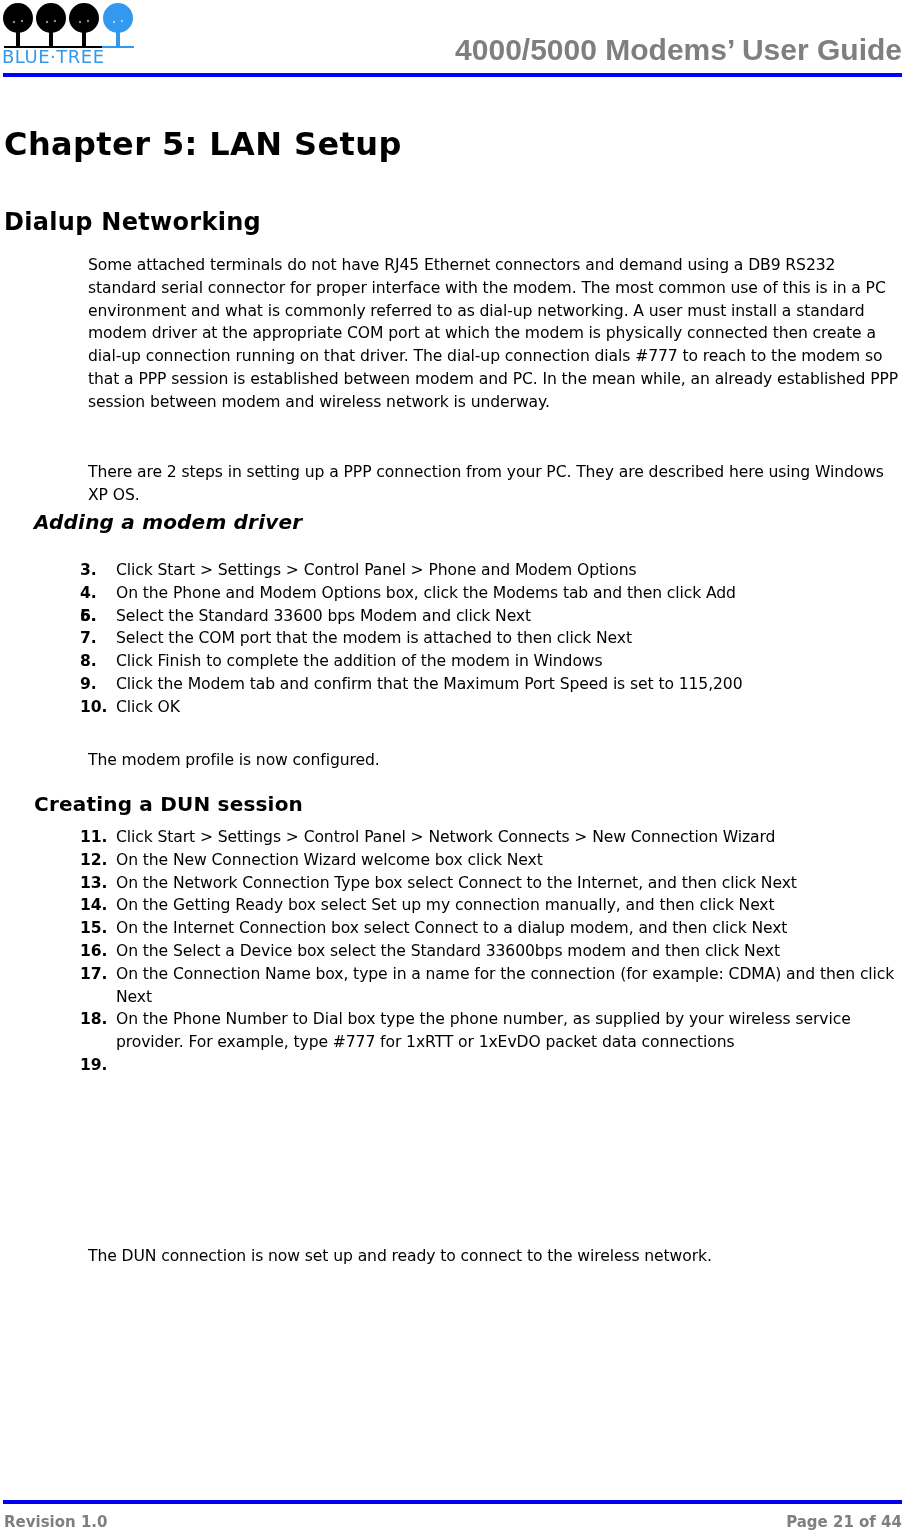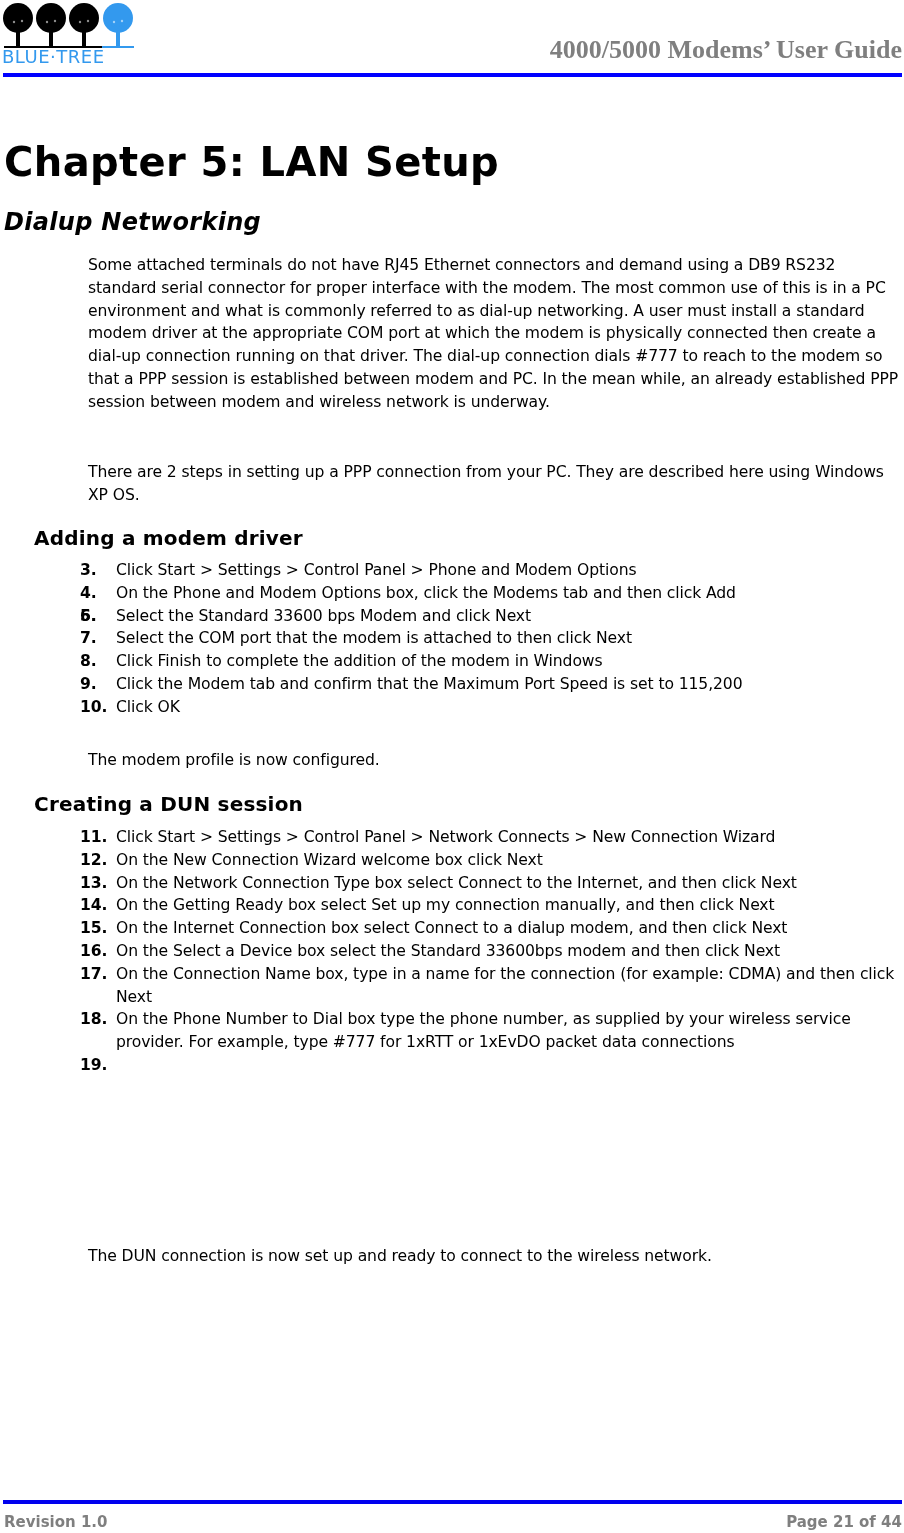--- a/index.html
+++ b/index.html
@@ -37,57 +37,56 @@
       font-size: 18px;
       letter-spacing: 0.5px;
       color: #3399ee;
       line-height: 20px;
       font-weight: normal;
     }
     .doc-title {
       position: absolute;
       right: 2px;
       top: 33px;
-      font-family: Liberation Serif, serif;
-      font-weight: bold;
-      font-size: 26px;
+      font-family: Liberation Sans, sans-serif;
+      font-weight: bold;
+      font-size: 30px;
       color: #7f7f7f;
       line-height: 34px;
       white-space: nowrap;
     }
     .header-rule {
       position: absolute;
       left: 3px;
       top: 73px;
       width: 899px;
       height: 4px;
       background: #0000ff;
     }
     .chapter-title {
       position: absolute;
       left: 4px;
-      top: 141px;
-      font-weight: bold;
-      font-size: 40px;
+      top: 123px;
+      font-weight: bold;
+      font-size: 32px;
       line-height: 42px;
       margin: 0;
       white-space: nowrap;
       letter-spacing: 0.4px;
     }
     .section-title {
       position: absolute;
       left: 4px;
       top: 206px;
       font-weight: bold;
       font-size: 24px;
       line-height: 32px;
       margin: 0;
       white-space: nowrap;
       letter-spacing: 0.3px;
-      font-style: italic;
     }
     .subsection-title {
       position: absolute;
       left: 34px;
       font-weight: bold;
       font-size: 20px;
       line-height: 28px;
       margin: 0;
       white-space: nowrap;
       letter-spacing: 0.2px;
@@ -198,21 +197,21 @@
 
 <div class="doc-title">4000/5000 Modems’ User Guide</div>
 <div class="header-rule"></div>
 
 <h1 class="chapter-title">Chapter 5:  LAN Setup</h1>
 <h2 class="section-title">Dialup Networking</h2>
 
 <p class="para" style="top:246px;">Some attached terminals do not have RJ45 Ethernet connectors and demand using a DB9 RS232 standard serial connector for proper interface with the modem. The most common use of this is in a PC environment and what is commonly referred to as dial-up networking. A user must install a standard modem driver at the appropriate COM port at which the modem is physically connected then create a dial-up connection running on that driver. The dial-up connection dials #777 to reach to the modem so that a PPP session is established between modem and PC. In the mean while, an already established PPP session between modem and wireless network is underway.</p>
 <p class="para" style="top:453px;">There are 2 steps in setting up a PPP connection from your PC. They are described here using Windows XP OS.</p>
 
-<h3 class="subsection-title" style="top:524px;">Adding a modem driver</h3>
+<h3 class="subsection-title" style="top:508px;font-style:italic;">Adding a modem driver</h3>
 
 <ul class="steps" style="top:559px;">
   <li><span class="num">3.</span><span>Click Start &gt; Settings &gt; Control Panel &gt; Phone and Modem Options</span></li>
   <li><span class="num">4.</span><span>On the Phone and Modem Options box, click the Modems tab and then click Add</span></li>
   <li><span class="num">5.</span></li>
   <li><span class="num">6.</span><span>Select the Standard 33600 bps Modem and click Next</span></li>
   <li><span class="num">7.</span><span>Select the COM port that the modem is attached to then click Next</span></li>
   <li><span class="num">8.</span><span>Click Finish to complete the addition of the modem in Windows</span></li>
   <li><span class="num">9.</span><span>Click the Modem tab and confirm that the Maximum Port Speed is set to 115,200</span></li>
   <li><span class="num">10.</span><span>Click OK</span></li>

